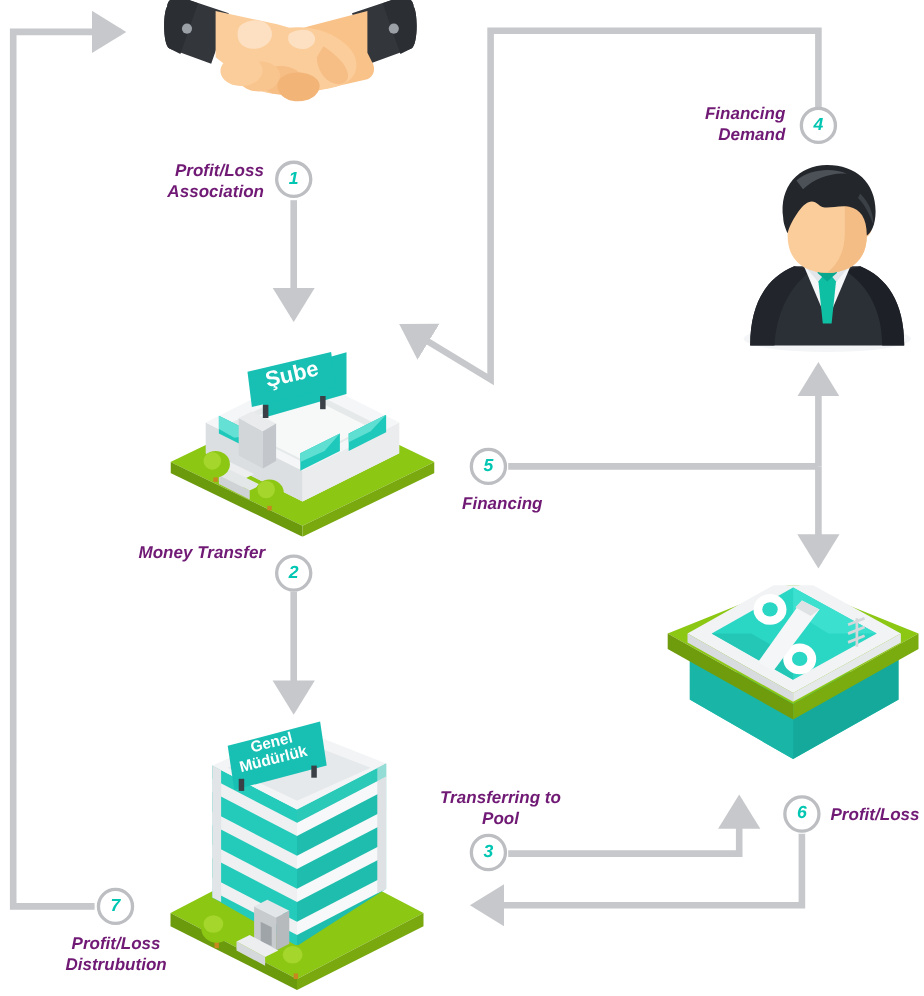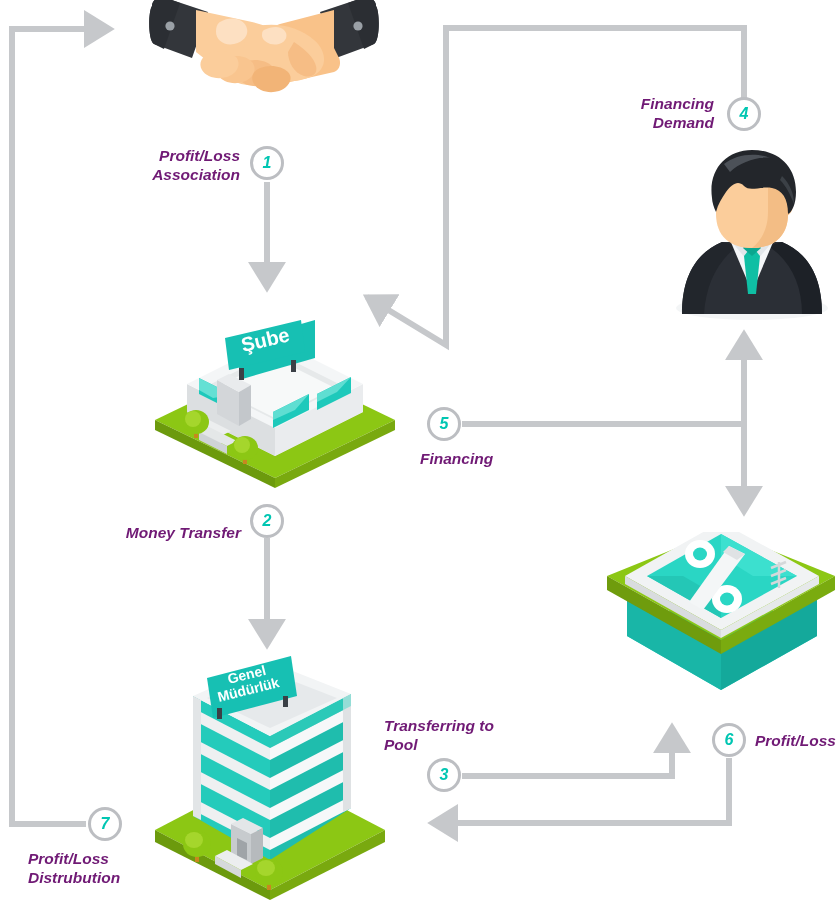--- a/index.html
+++ b/index.html
@@ -21,21 +21,21 @@
     color:#00c6b2;font-size:16px;font-weight:700;font-style:italic;
     font-family:"Liberation Sans", sans-serif;
     box-sizing:border-box;z-index:6;
   }
   .cap{
     position:absolute;color:#701a75;font-style:italic;font-weight:700;
     font-size:15.5px;line-height:19px;white-space:pre-line;z-index:6;
     font-family:"Liberation Sans", sans-serif;
   }
   .cap.r{text-align:right;}
-  .cap.c{}
+  .cap.c{text-align:center;}
   .cap.l{text-align:left;}
 
   
   .art{position:absolute;z-index:4;}
 
   
   #handshake{left:148px;top:-4px;width:232px;height:112px;}
 
   
   #branch{left:155px;top:318px;width:240px;height:170px;}
@@ -288,21 +288,21 @@
     </g>
     <polygon points="126,14 142,22 100,78 86,70" fill="#f4f6f7"></polygon>
     <polygon points="126,14 142,22 134,28 120,20" fill="#dfe2e4"></polygon>
   </svg>
 
   <div class="marker" style="left:250px;top:146px;">1</div>
   <div class="cap r" style="left:110px;top:146px;width:130px;">Profit/Loss
 Association</div>
 
   <div class="marker" style="left:250px;top:504px;">2</div>
-  <div class="cap r" style="left:105px;top:523px;width:136px;">Money Transfer</div>
+  <div class="cap r" style="left:105px;top:493px;width:136px;">Money Transfer</div>
 
   <div class="marker" style="left:427px;top:758px;">3</div>
   <div class="cap c" style="left:384px;top:716px;width:142px;">Transferring to
 Pool</div>
 
   <div class="marker" style="left:727px;top:97px;">4</div>
   <div class="cap r" style="left:600px;top:94px;width:114px;">Financing
 Demand</div>
 
   <div class="marker" style="left:427px;top:407px;">5</div>

